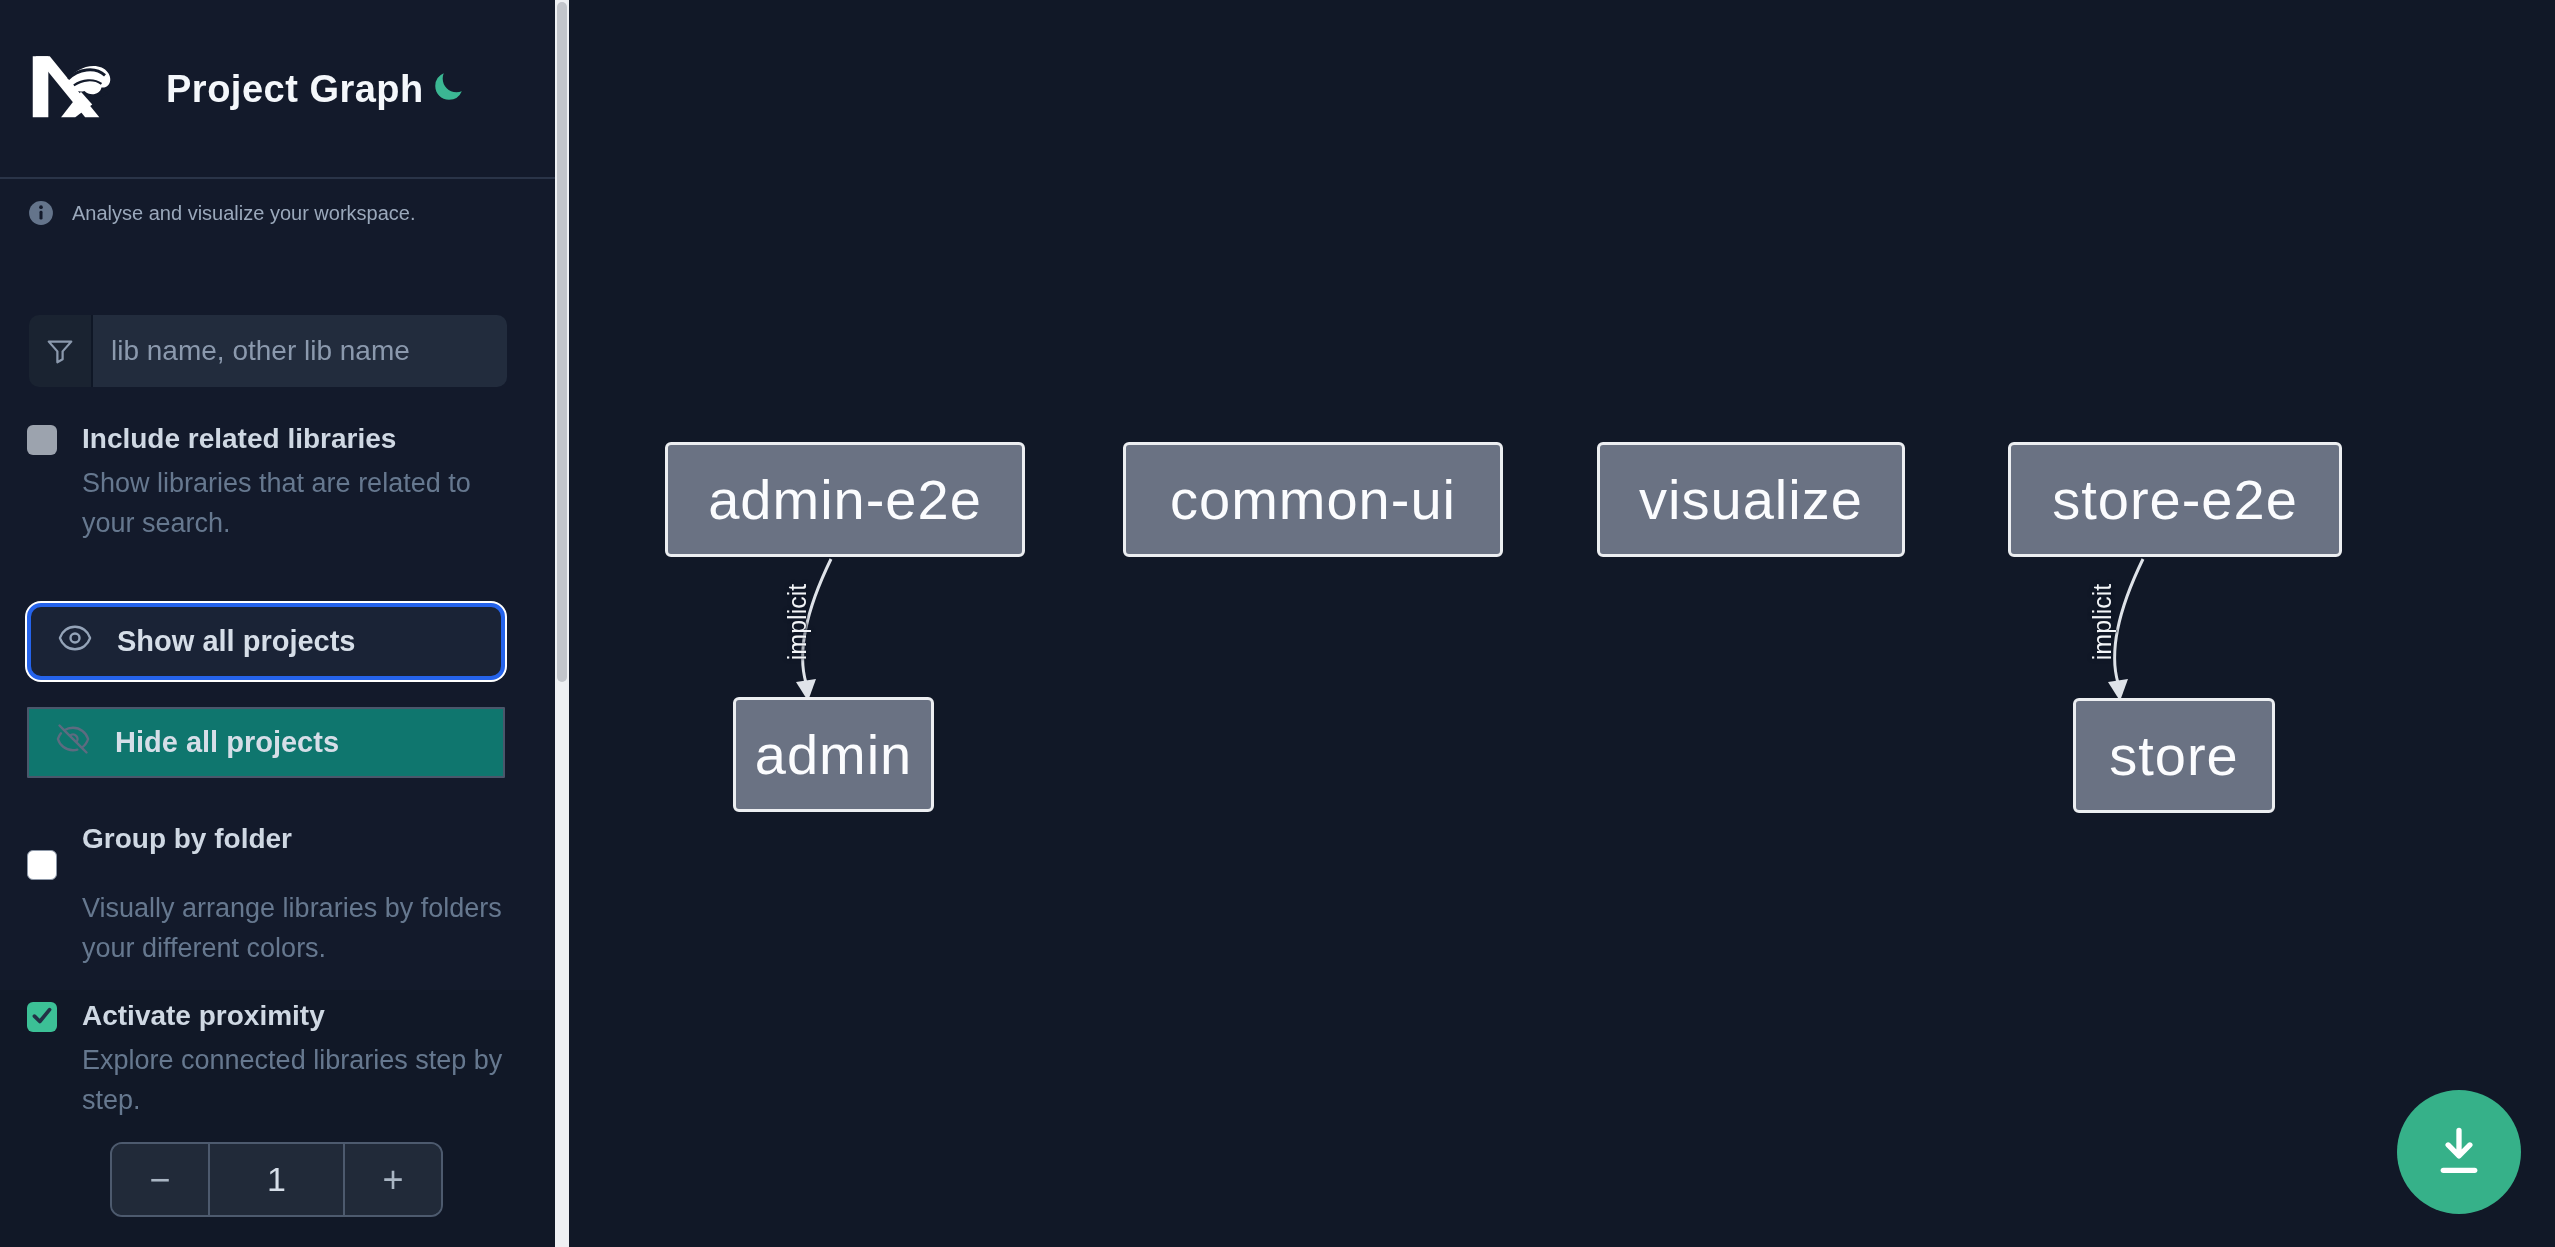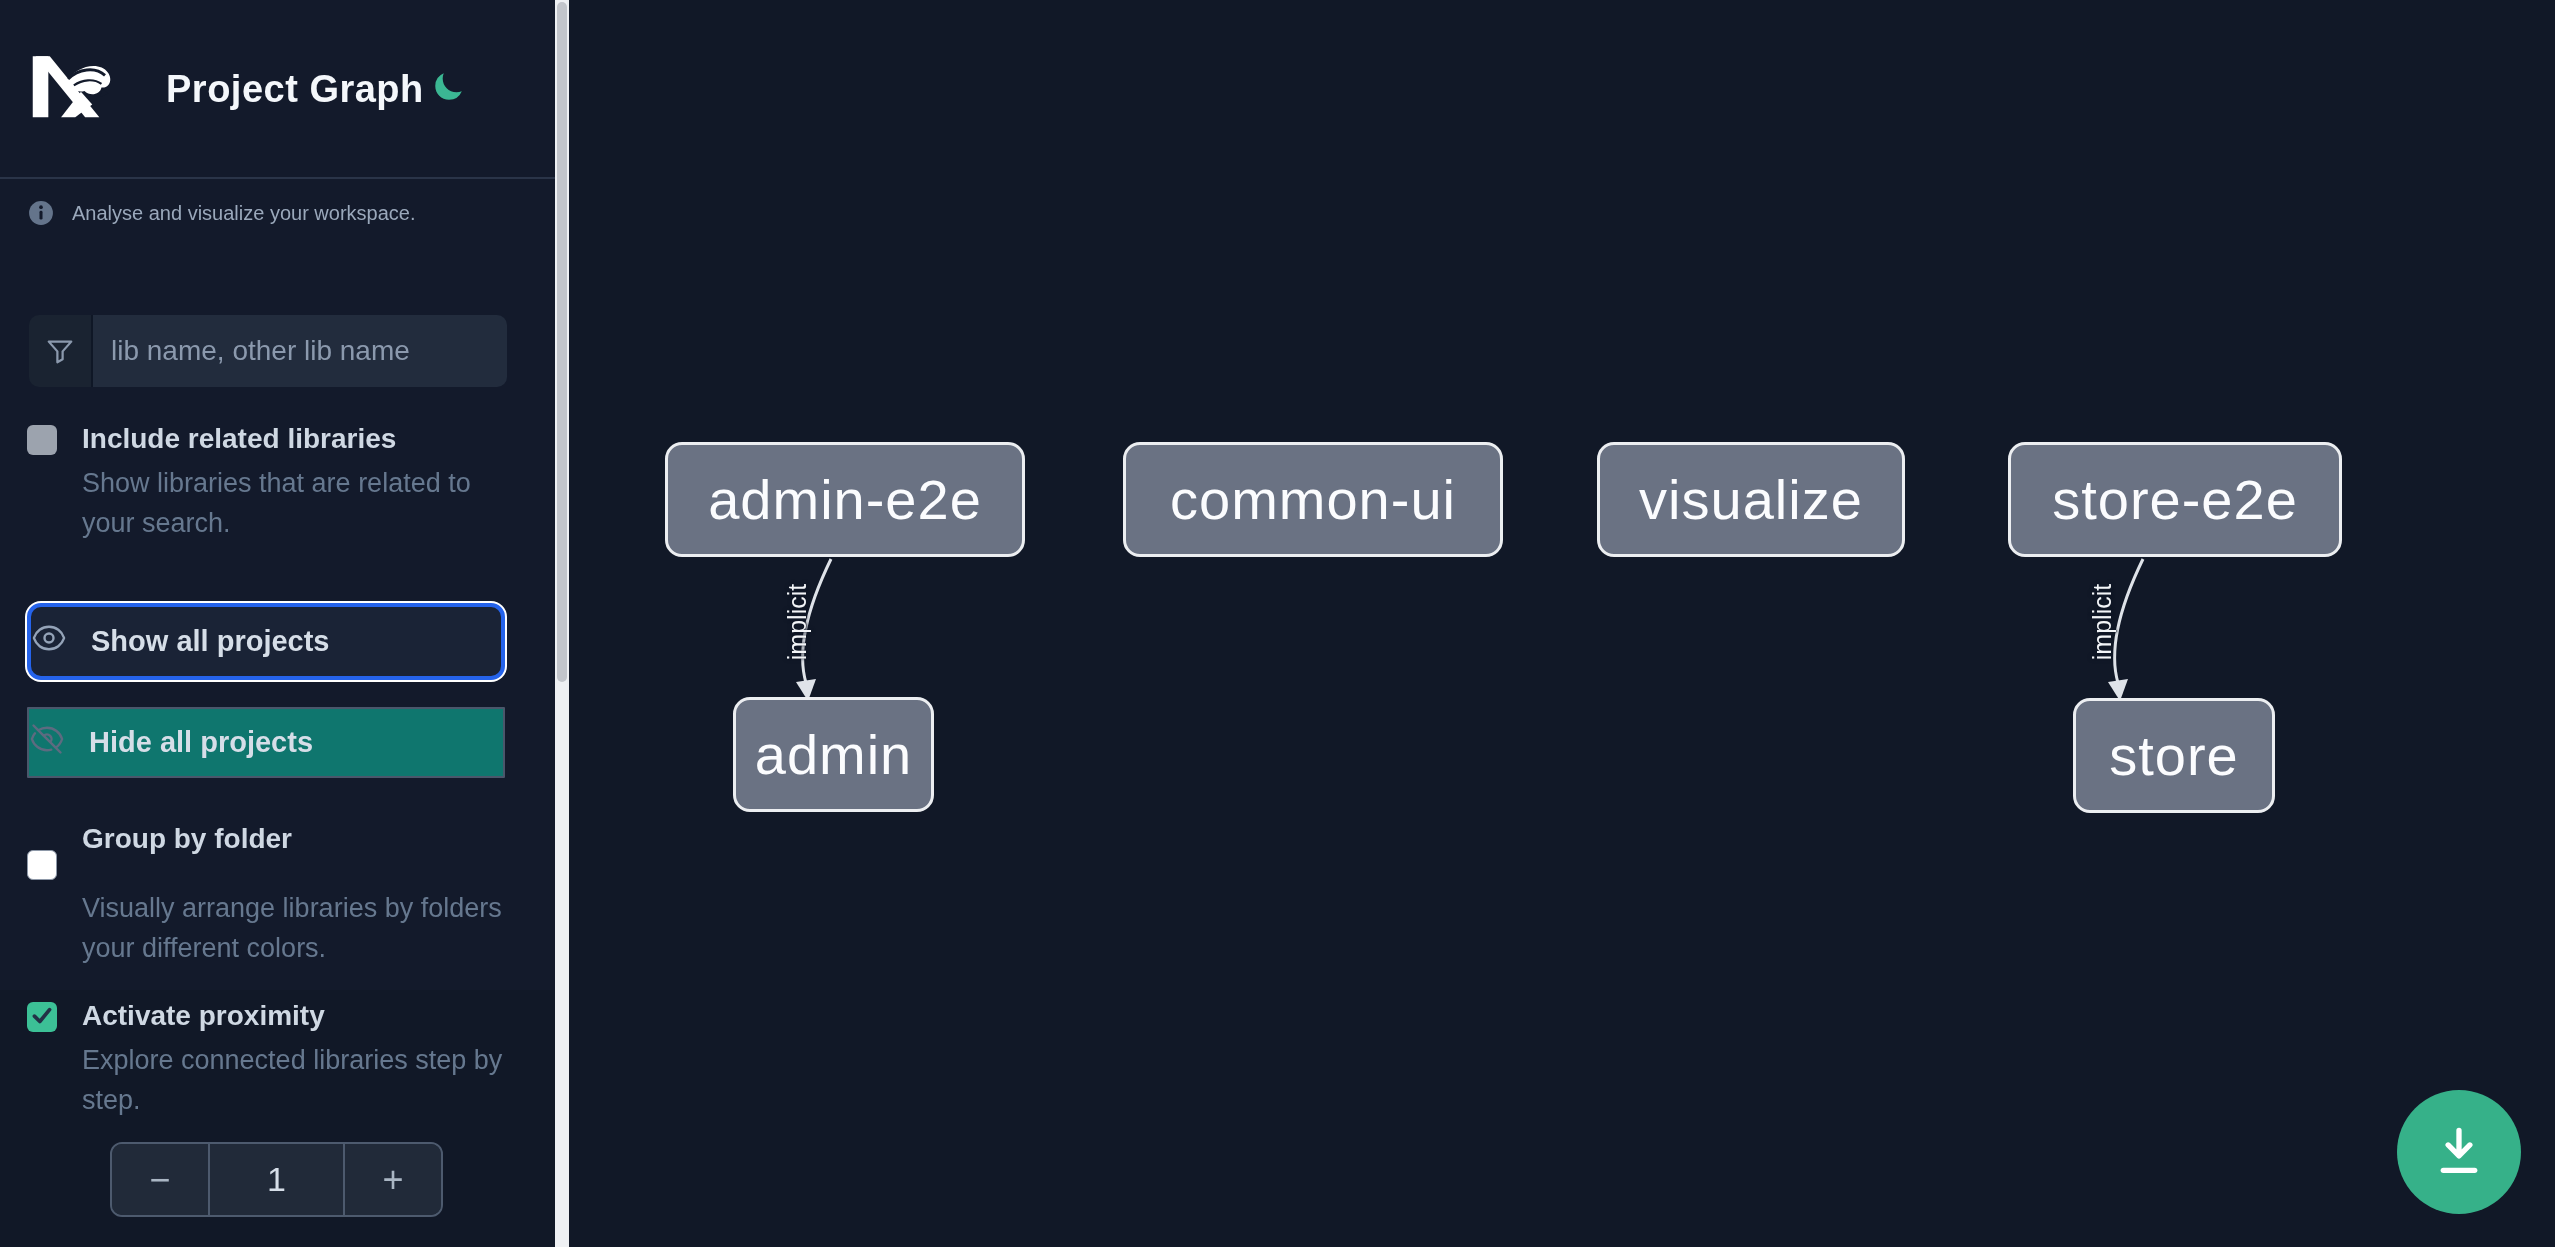--- a/index.html
+++ b/index.html
@@ -43,21 +43,21 @@
 
   .opt-checkbox { position:absolute; left:27px; width:30px; height:30px; border-radius:6px; cursor:pointer; }
   .cb-gray  { background:#9ca3ae; }
   .cb-white { background:#ffffff; border:1px solid #8d98a8; }
   .cb-green { background:#3cc096; display:flex; align-items:center; justify-content:center; }
   .opt-label { position:absolute; left:82px; font-size:28px; font-weight:700; color:#cfd8e3; }
   .opt-desc  { position:absolute; left:82px; width:432px; font-size:27px; line-height:40px; color:#66788f; }
 
   .side-btn {
     position:absolute; left:27px; width:478px; display:flex; align-items:center;
-    gap:24px; cursor:pointer;
+    gap:24px; padding-left:26px; cursor:pointer;
     font-family:"Liberation Sans","DejaVu Sans",sans-serif;
     font-size:29px; font-weight:700; color:#d6dee8; text-align:left;
   }
   .btn-show {
     top:603px; height:77px; background:#1a2336;
     border:4px solid #2563eb; border-radius:14px;
     box-shadow:0 0 0 2px #ffffff;
   }
   .btn-hide {
     top:707px; height:71px; background:#0f766e;
@@ -81,21 +81,21 @@
 
   .scroll-track { position:absolute; left:555px; top:0; width:14px; height:1247px; background:#eef0f3; }
   .scroll-thumb { position:absolute; left:557px; top:2px; width:10px; height:680px;
     background:#c2c5cb; border-radius:5px; cursor:pointer; }
 
   
   .canvas { position:absolute; left:569px; top:0; width:1986px; height:1247px; background:#111827; }
   .edges-svg { position:absolute; left:0; top:0; width:1986px; height:1247px; }
   .node {
     position:absolute; height:115px; background:#6a7283;
-    border:3px solid #eceef1; border-radius:17px;
+    border:3px solid #eceef1; border-radius:6px;
     display:flex; align-items:center; justify-content:center;
     font-size:56px; color:#fbfcfe; letter-spacing:1px; cursor:pointer;
   }
   .edge-label {
     position:absolute; width:120px; height:30px; line-height:30px; text-align:center;
     transform:rotate(-90deg); font-size:25px; font-weight:500; color:#f3f5f8;
     text-shadow:0 0 4px rgba(17,24,39,.9), 0 1px 2px rgba(17,24,39,.9);
   }
   .fab {
     position:absolute; left:1828px; top:1090px; width:124px; height:124px;

